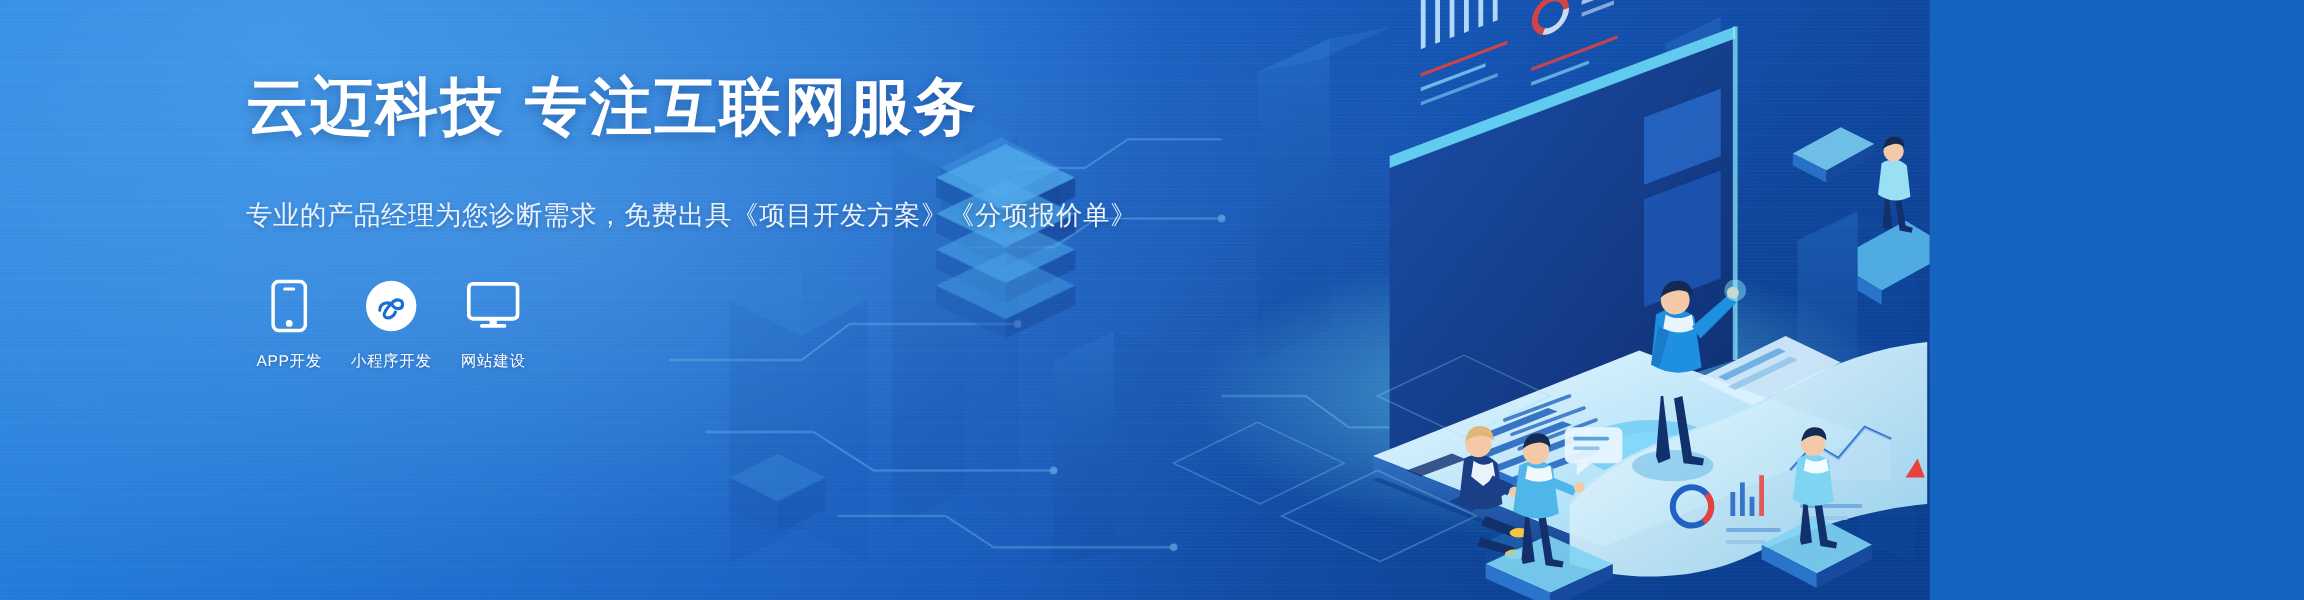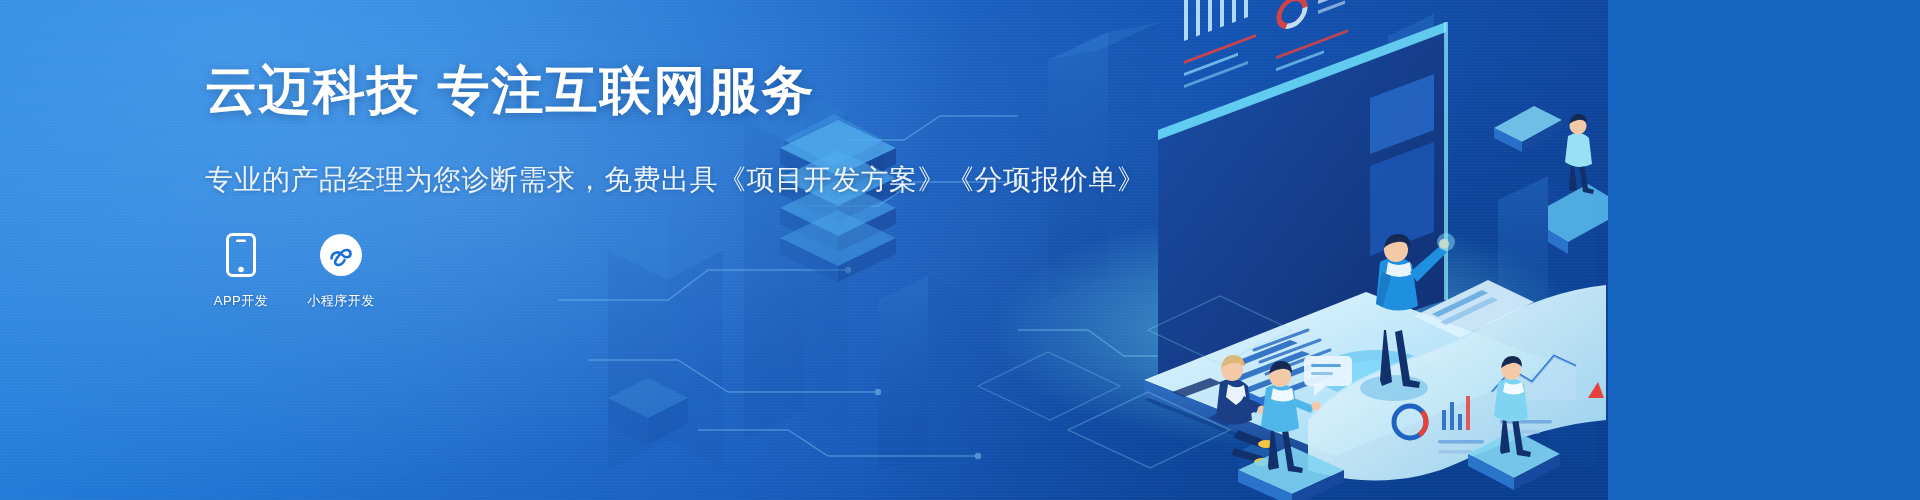--- a/index.html
+++ b/index.html
@@ -39,32 +39,32 @@
     color:#ffffff;
     font-size:52px;
     font-weight:bold;
     letter-spacing:2px;
     line-height:1.1;
     text-shadow:0 2px 10px rgba(2,32,80,.35);
     white-space:nowrap;
   }
   .sub-line{
     color:#eaf3fd;
-    font-size:28px;
+    font-size:22px;
     line-height:36px;
     letter-spacing:.5px;
     white-space:nowrap;
     text-shadow:0 1px 4px rgba(2,32,80,.30);
   }
   #sub-wrap{ margin-top:43px; }
 
   
   #services{
     position:absolute; left:205px; top:232px;
-    display:flex; align-items:flex-end; gap:28px; z-index:30;
+    display:flex; align-items:flex-end; gap:13px; z-index:30;
   }
   .svc{
     width:72px;
     display:flex; flex-direction:column; align-items:center;
     cursor:pointer;
   }
   .svc-ico{
     height:46px; width:46px;
     display:flex; align-items:center; justify-content:center;
     margin-bottom:14px;
@@ -449,16 +449,26 @@
           <circle cx="22" cy="22" r="21" fill="#ffffff"></circle>
           <path d="M12.5 25.5 C12.5 19.5, 20 17.5, 23 21.5 C26 25.5, 31.5 25, 31.5 20.5
                    C31.5 16.5, 26 15.5, 22.5 19.5 C19 23.5, 13.5 29.5, 17.5 31.5
                    C20.5 33, 24.5 30.5, 25.5 27" fill="none" stroke="#1a6fd4" stroke-width="2.6" stroke-linecap="round"></path>
         </svg>
       </span>
       <span class="svc-label">小程序开发</span>
     </div>
 
 
+    <div class="svc">
+      <span class="svc-ico">
+        <svg width="44" height="40" viewBox="0 0 44 40">
+          <rect x="1.6" y="1.6" width="40.8" height="29" rx="3.5" fill="none" stroke="#ffffff" stroke-width="3.2"></rect>
+          <rect x="19" y="30.6" width="6" height="5" fill="#ffffff"></rect>
+          <rect x="11" y="35" width="22" height="3.2" rx="1.6" fill="#ffffff"></rect>
+        </svg>
+      </span>
+      <span class="svc-label">网站建设</span>
+    </div>
 
 
   </div>
 </div>
 
 </body></html>

